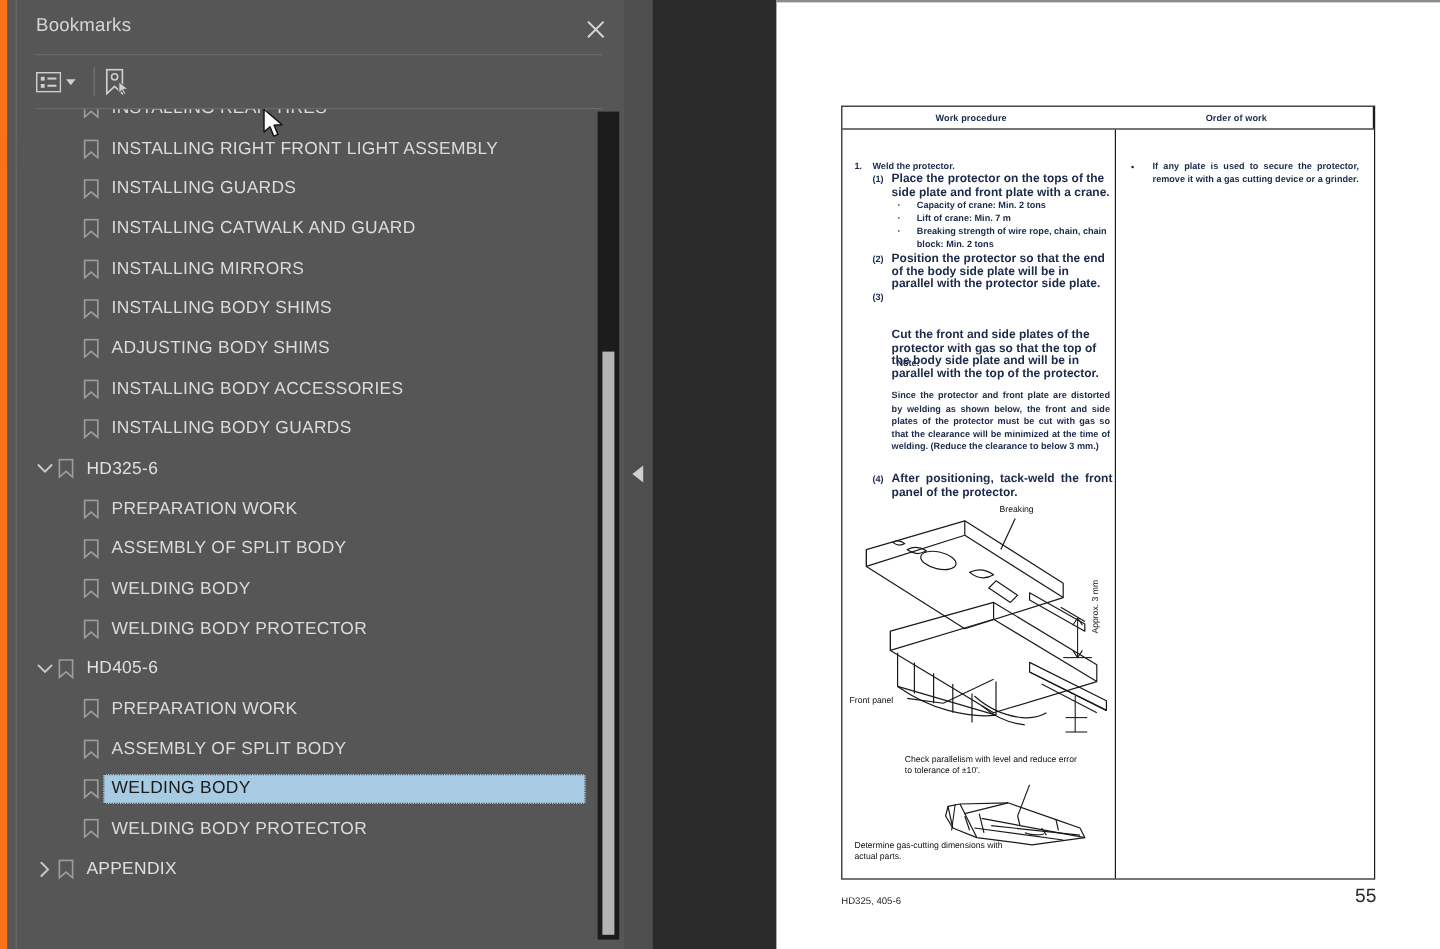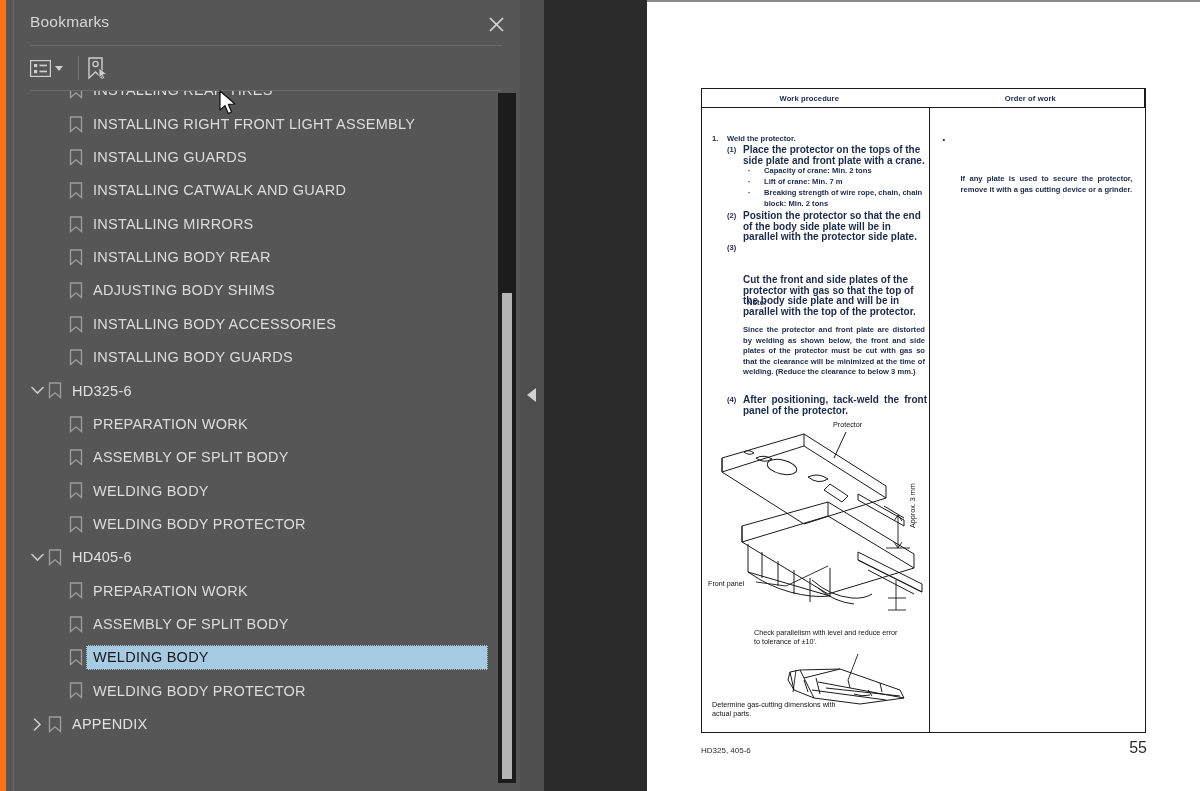--- a/index.html
+++ b/index.html
@@ -217,21 +217,21 @@
     line-height: 10.6px; text-align: justify; margin-top: 16px;
   }
 
   .rp-bullet {
     position: absolute; left: 12px; top: 27px;
     font-size: 7.6px; color: #1b2a4a; font-weight: bold;
   }
   .rp-text {
     position: absolute; left: 30px; top: 26px; width: 172px;
     font-size: 7.6px; color: #1b2a4a; font-weight: bold;
-    line-height: 10.6px; text-align: justify; margin-top: 40px;
+    line-height: 10.6px; text-align: justify;
   }
 
   
   .fig { position: absolute; }
   .fig-cap {
     position: absolute;
     font-size: 7.2px; color: #111; line-height: 9.4px;
   }
   .fig-cap.rot {
     transform: rotate(-90deg);
@@ -342,21 +342,21 @@
               </svg>
             </span>
             <span class="bm-label">INSTALLING MIRRORS</span>
           </div>
           <div class="bm-row depth1">
             <span class="bm-icon-bm">
               <svg width="14" height="17" viewBox="0 0 14 17" aria-hidden="true">
                 <path d="M1.5 1 H12.5 V15.5 L7 10.8 L1.5 15.5 Z" fill="none" stroke="currentColor" stroke-width="1.35"></path>
               </svg>
             </span>
-            <span class="bm-label">INSTALLING BODY REAR</span>
+            <span class="bm-label">INSTALLING BODY SHIMS</span>
           </div>
           <div class="bm-row depth1">
             <span class="bm-icon-bm">
               <svg width="14" height="17" viewBox="0 0 14 17" aria-hidden="true">
                 <path d="M1.5 1 H12.5 V15.5 L7 10.8 L1.5 15.5 Z" fill="none" stroke="currentColor" stroke-width="1.35"></path>
               </svg>
             </span>
             <span class="bm-label">ADJUSTING BODY SHIMS</span>
           </div>
           <div class="bm-row depth1">
@@ -523,21 +523,21 @@
           <div class="sub-mark" style="left:25px; top:135px;">(3)</div>
           <div class="sub-body" style="left:41px; top:135px; width:184px;margin-top:32px;">Cut the front and side plates of the protector with gas so that the top of the body side plate and will be in parallel with the top of the protector.</div>
 
           <div class="note-label">Note:</div>
           <div class="note-text">Since the protector and front plate are distorted by welding as shown below, the front and side plates of the protector must be cut with gas so that the clearance will be minimized at the time of welding.  (Reduce the clearance to below 3 mm.)</div>
 
           <div class="sub-mark" style="left:25px; top:287px;">(4)</div>
           <div class="sub-body" style="left:41px; top:287px; width:184px; text-align:justify;">After positioning, tack-weld the front panel of the protector.</div>
 
           <div class="fig" style="left:6px; top:312px; width:222px; height:228px;">
-            <div class="fig-cap" style="left:125px; top:0px;">Protector</div>
+            <div class="fig-cap" style="left:125px; top:0px;">Breaking</div>
             <div class="fig-cap rot" style="left:200px; top:108px;">Approx. 3 mm</div>
             <div class="fig-cap" style="left:0px; top:159px;">Front panel</div>
 
             <svg width="222" height="228" viewBox="0 0 222 228" aria-hidden="true" style="position:absolute;left:0;top:0;">
               <g fill="none" stroke="#1a1a1a" stroke-width="1" stroke-linejoin="round">
 
                 <path d="M138 12 L126 38"></path>
 
                 <path d="M14 38 L96 14 L178 66 L178 78 L96 104 L14 52 Z"></path>
                 <path d="M14 38 L14 52"></path>

